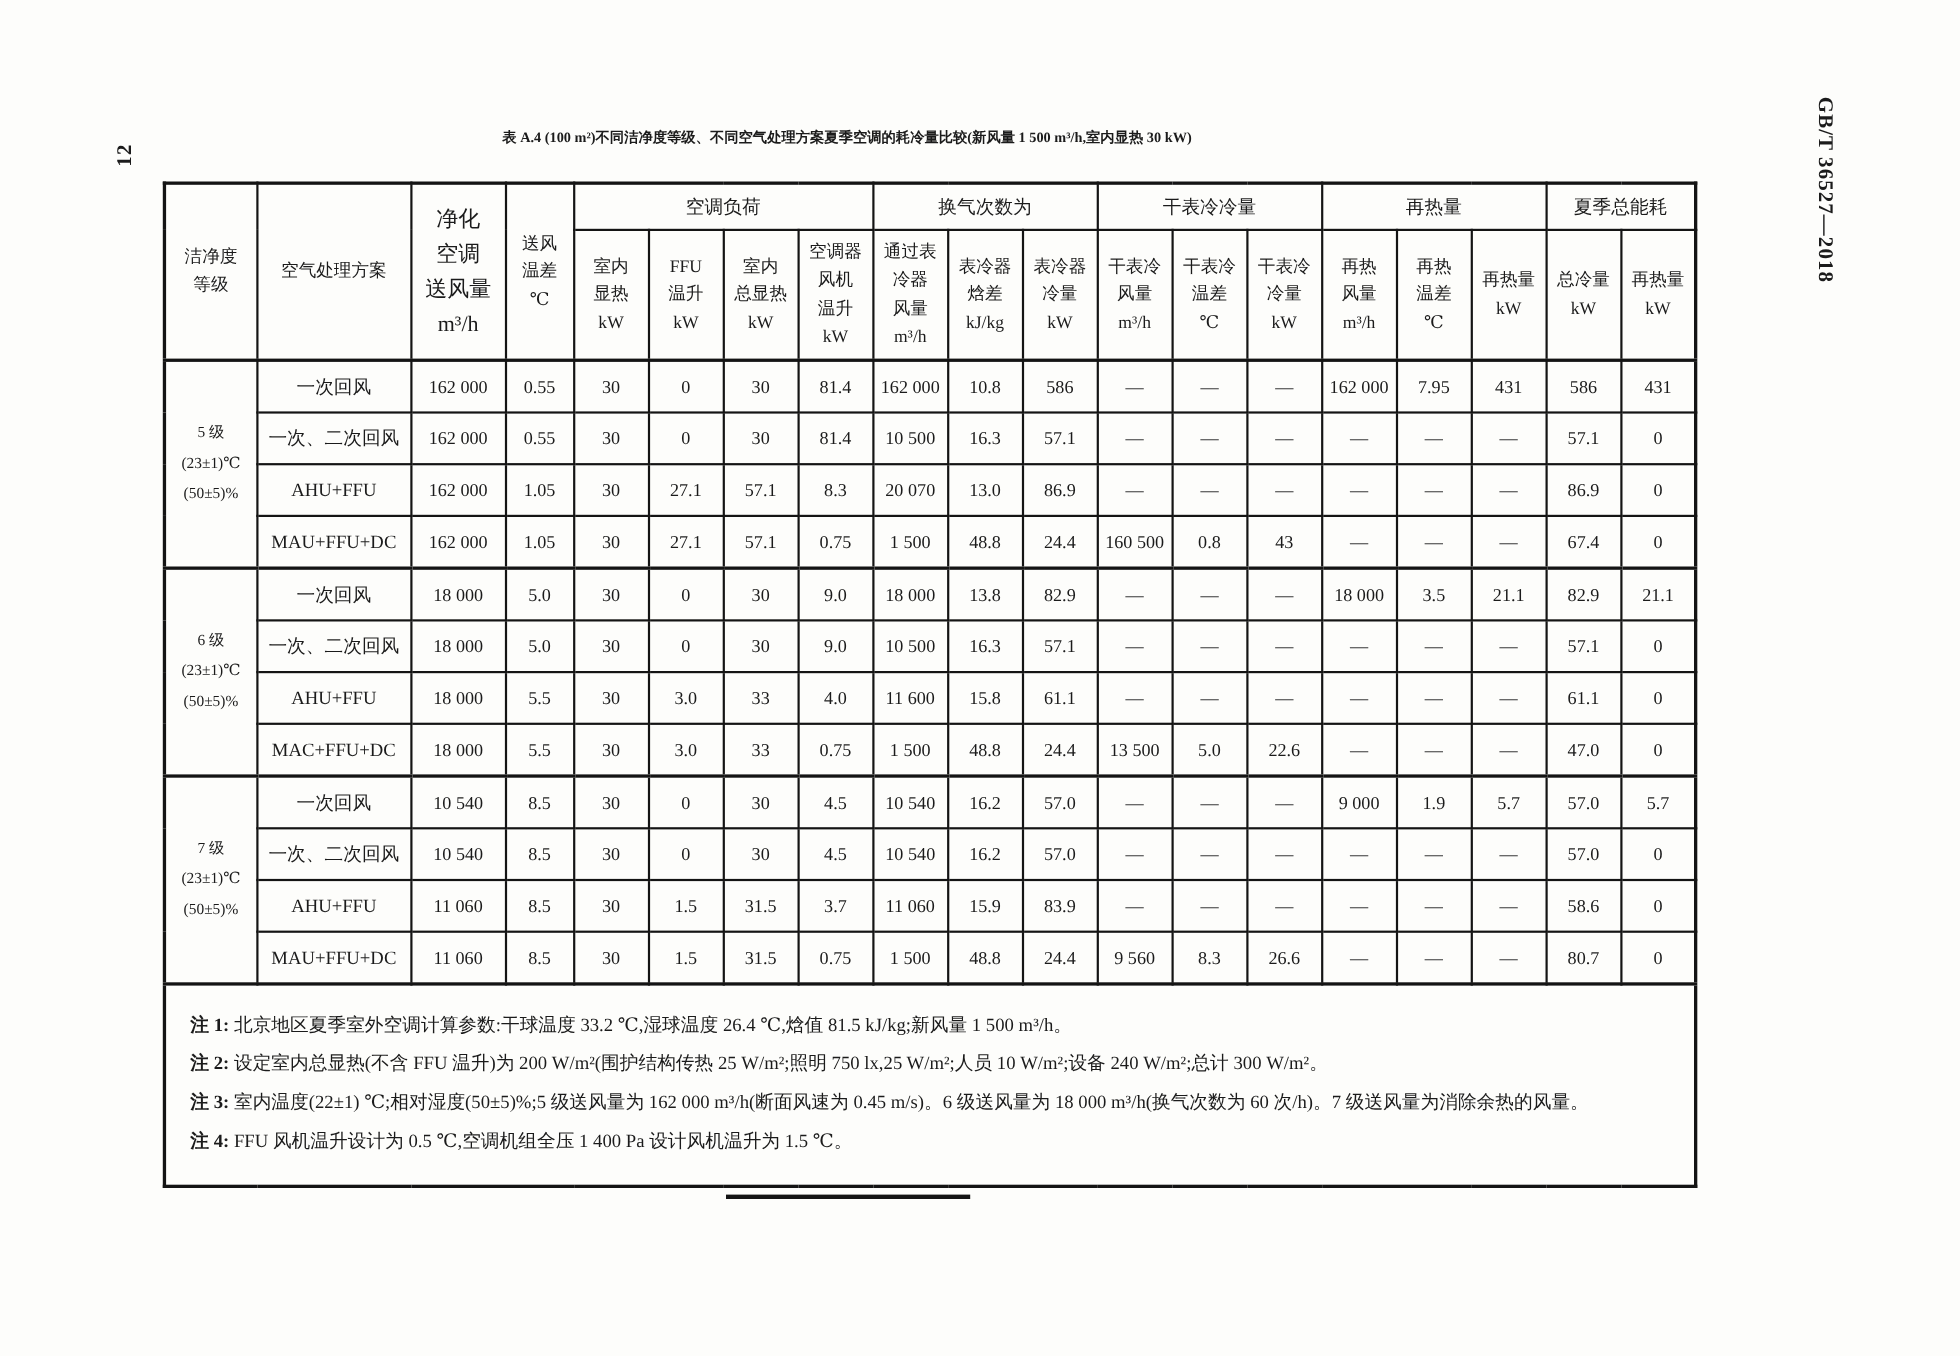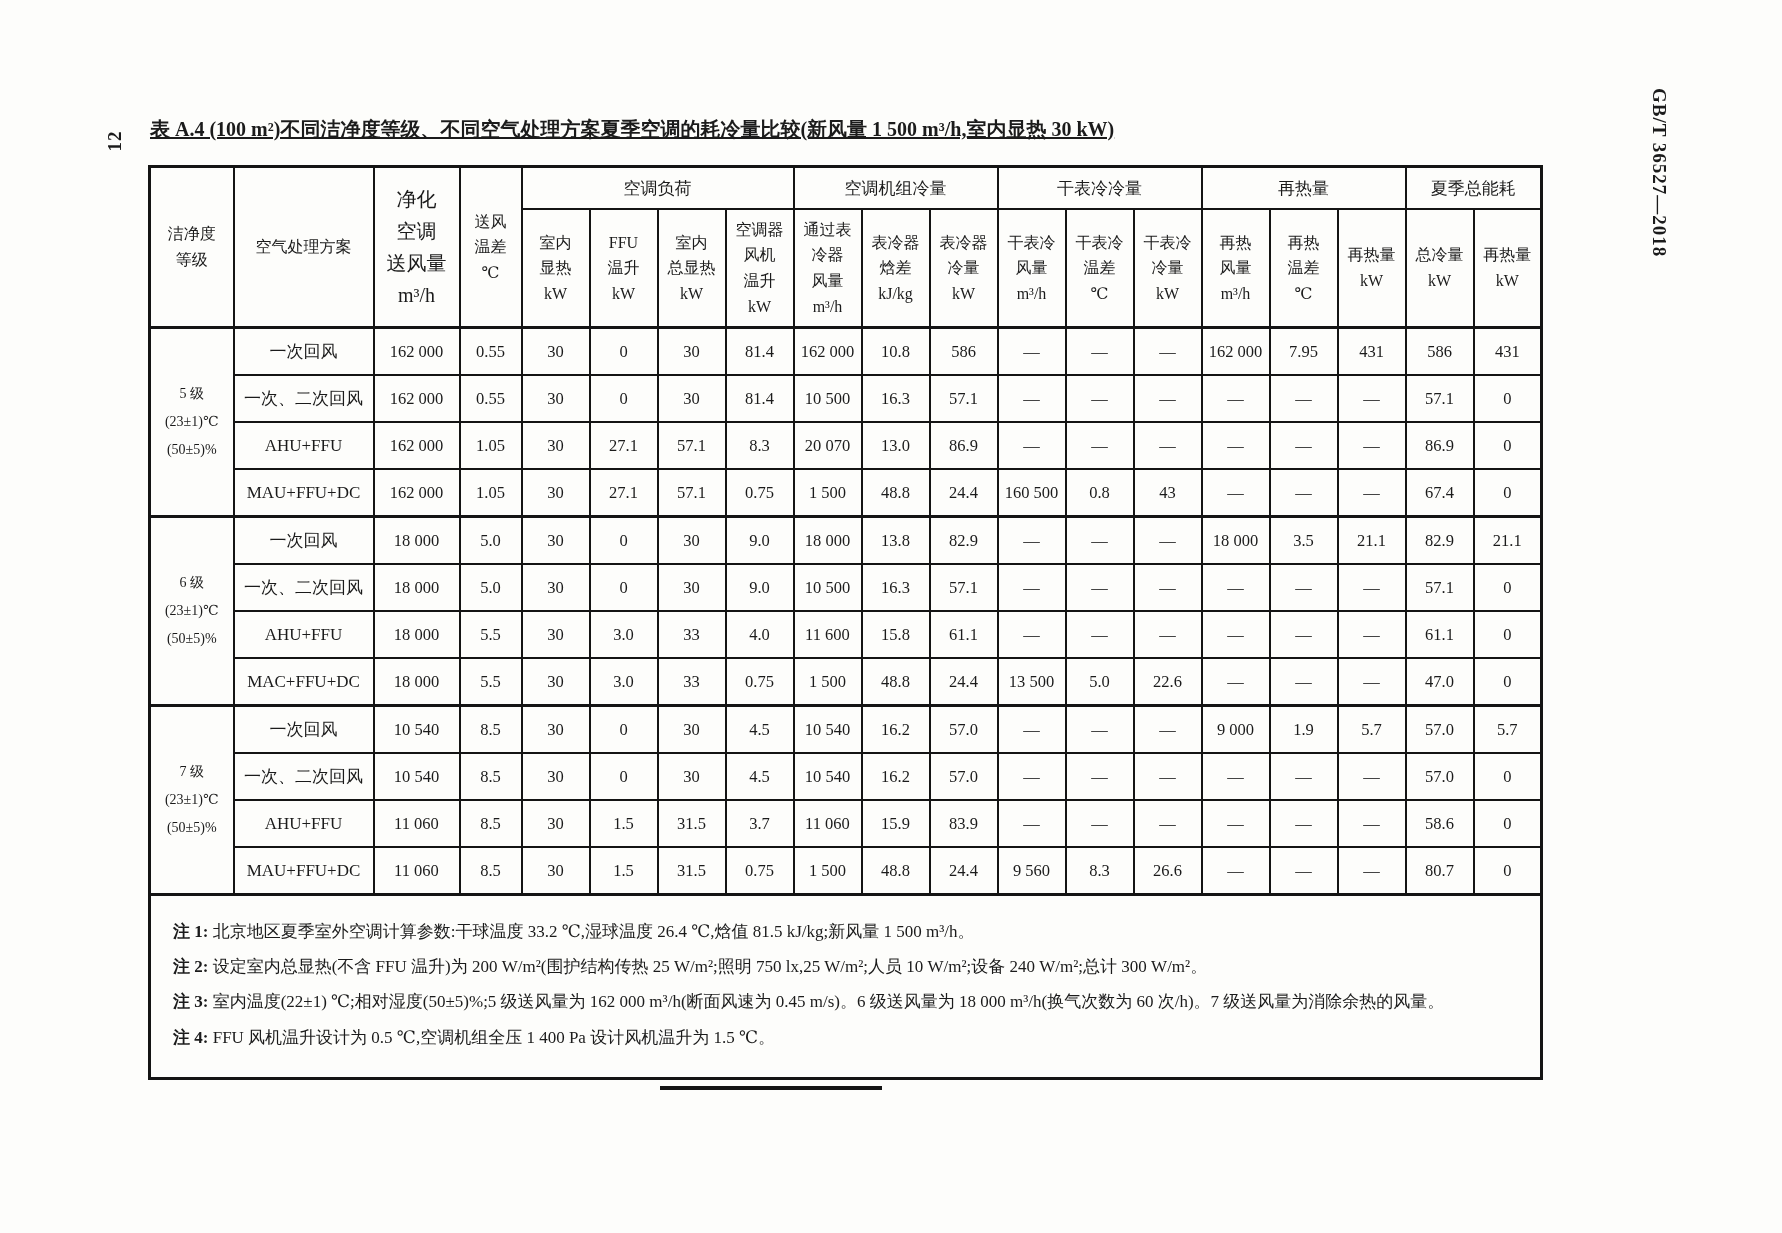--- a/index.html
+++ b/index.html
@@ -14,21 +14,21 @@
     transform:rotate(-90deg);
   }
   .std-code{
     position:absolute;left:1648px;top:88px;height:230px;
     writing-mode:vertical-rl;
     font-size:19px;font-weight:bold;letter-spacing:1px;
     white-space:nowrap;
   }
   .table-title{
     position:absolute;left:150px;top:116px;width:1240px;
-    font-size:20px;font-weight:bold;text-decoration:underline;
+    text-align:center;font-size:13px;font-weight:bold;
   }
   table.main{
     position:absolute;left:148px;top:165px;width:1392px;
     border-collapse:collapse;table-layout:fixed;
     border:3px solid #141414;
   }
   table.main th, table.main td{
     border:2px solid #141414;
     text-align:center;vertical-align:middle;
     padding:2px 2px;font-weight:normal;
@@ -95,21 +95,21 @@
 等级</th>
         <th rowspan="2" style="white-space: pre-line; line-height: 1.6; font-size: 16px;">空气处理方案</th>
         <th rowspan="2" style="white-space: pre-line; line-height: 1.6; font-size: 20px; margin-left: 36px;">净化
 空调
 送风量
 m³/h</th>
         <th rowspan="2" style="white-space: pre-line; line-height: 1.6; font-size: 16px; border-radius: 20px;">送风
 温差
 ℃</th>
         <th colspan="4">空调负荷</th>
-        <th colspan="3">空调机组冷量</th>
+        <th colspan="3">换气次数为</th>
         <th colspan="3">干表冷冷量</th>
         <th colspan="3">再热量</th>
         <th colspan="2">夏季总能耗</th>
       </tr>
       <tr class="sub-row">
         <th>室内
 显热
 kW</th>
         <th>FFU
 温升

